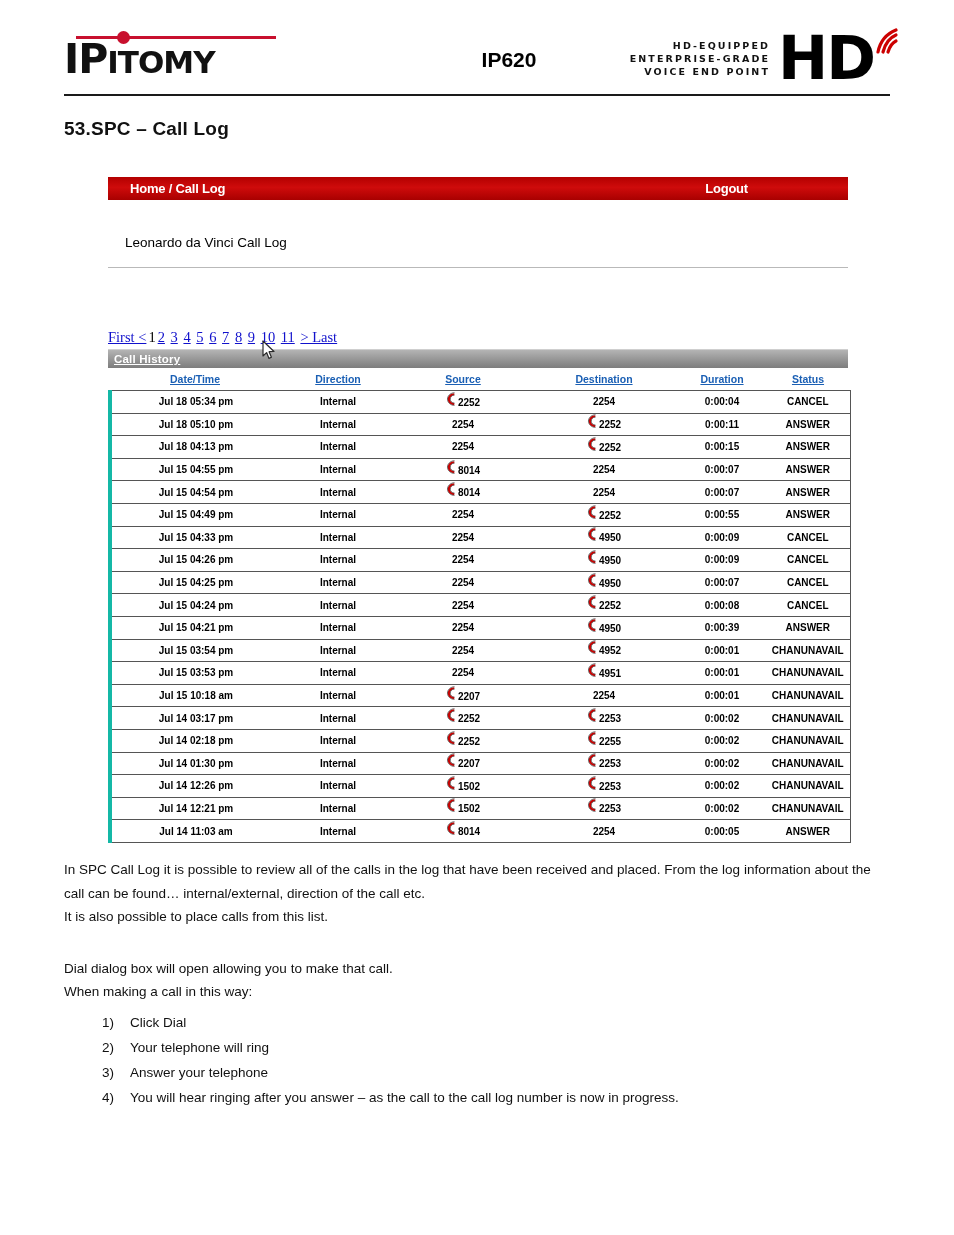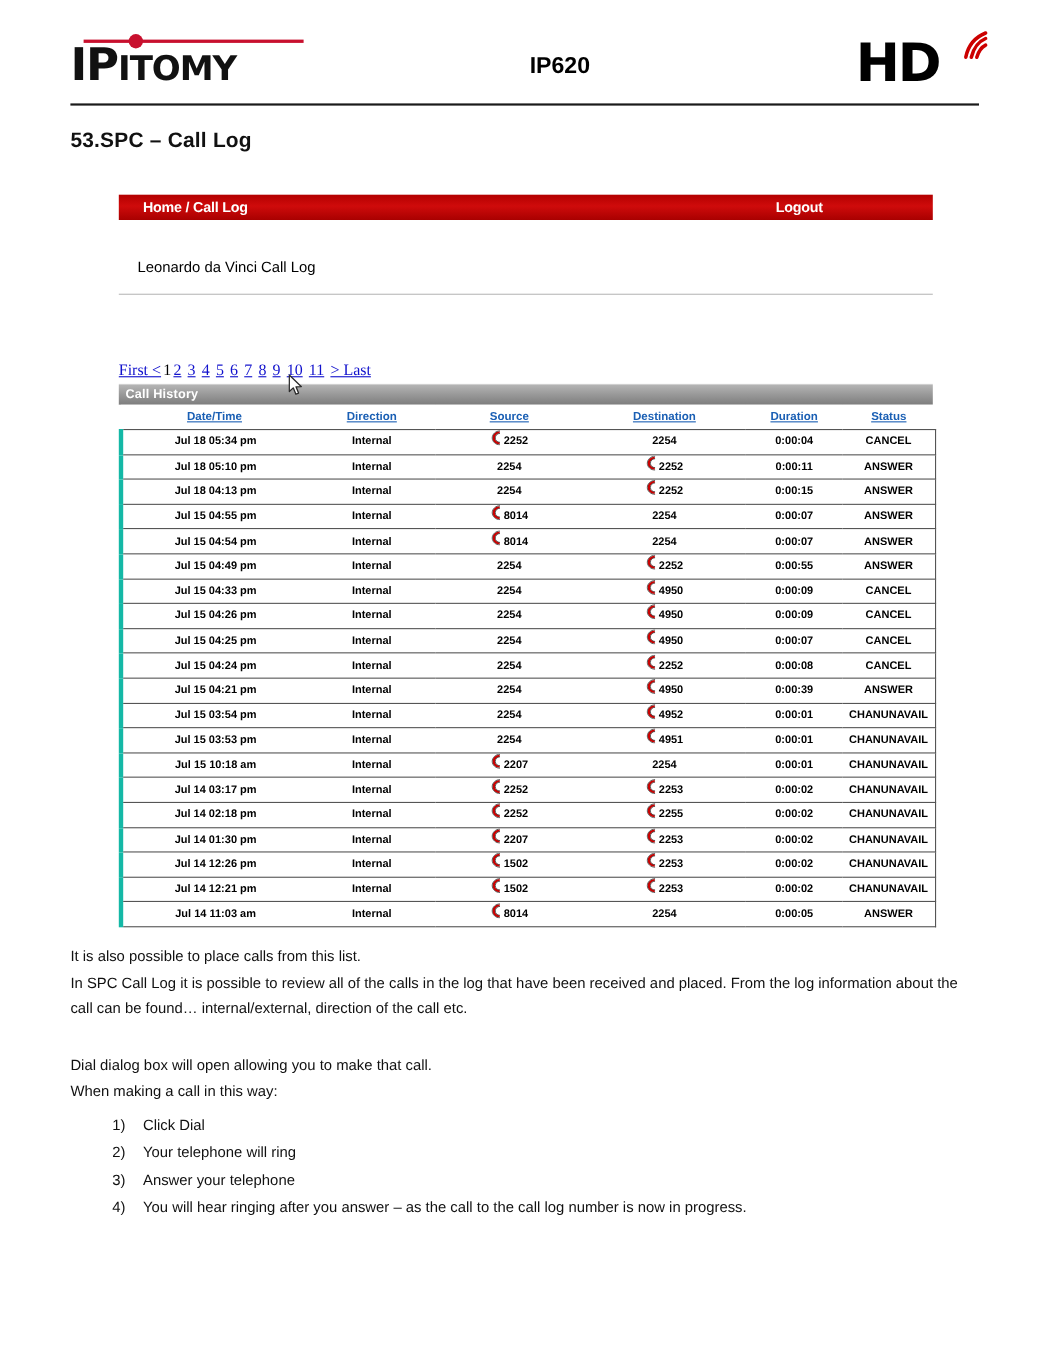--- a/index.html
+++ b/index.html
@@ -98,21 +98,21 @@
     color: #111;
     padding-right: 8px;
   }
   #hd-badge .hd-mark {
     position: relative;
     width: 112px;
     height: 48px;
   }
   #hd-badge .hd-mark .hd-text {
     font-family: "DejaVu Sans", sans-serif;
-    font-size: 48px;
+    font-size: 60px;
     font-weight: bold;
     line-height: 48px;
     letter-spacing: -2px;
     color: #000;
   }
   #hd-badge .hd-mark .hd-waves {
     position: absolute;
     right: -10px;
     top: -6px;
     width: 26px;
@@ -201,20 +201,21 @@
     background: linear-gradient(to bottom, #b4b4b4 0%, #9d9d9d 40%, #7d7d7d 100%);
     color: #ffffff;
     font-size: 11.5px;
     font-weight: bold;
     display: flex;
     align-items: center;
     padding-left: 6px;
     box-sizing: border-box;
     border-top: 1px solid #cfcfcf;
     letter-spacing: 0.2px;
+    text-decoration: underline;
   }
   table.call-log {
     width: 740px;
     border-collapse: collapse;
     table-layout: fixed;
     background: #ffffff;
   }
   table.call-log th {
     font-size: 10.5px;
     font-weight: bold;
@@ -323,20 +324,25 @@
 
   <div id="brand-logo">
     <div class="logo-bar"></div>
     <div class="logo-dot"></div>
     <div class="logo-word"><span class="big">IP</span><span class="small">ITOMY</span></div>
   </div>
 
   <div id="model-name">IP620</div>
 
   <div id="hd-badge">
+    <div class="hd-lines">
+      <div>HD-EQUIPPED</div>
+      <div>ENTERPRISE-GRADE</div>
+      <div>VOICE END POINT</div>
+    </div>
     <div class="hd-mark">
       <div class="hd-text">HD</div>
       <svg class="hd-waves" viewBox="0 0 26 26">
         <path d="M4 24 C6 14 12 6 22 2" stroke="#cc0000" stroke-width="3.2" fill="none" stroke-linecap="round"></path>
         <path d="M9 24 C11 16 15 10 22 7" stroke="#cc0000" stroke-width="3.2" fill="none" stroke-linecap="round"></path>
         <path d="M14 24 C15.5 19 18 15 22 13" stroke="#cc0000" stroke-width="3.2" fill="none" stroke-linecap="round"></path>
       </svg>
     </div>
   </div>
 </div>
@@ -743,22 +749,22 @@
               </span></td>
             <td>0:00:05</td>
             <td class="last-col st-ANSWER">ANSWER</td>
           </tr>
         </tbody>
     </table>
   </div>
 </div>
 
 <div id="body-copy">
+  <p>In SPC Call Log it is possible to review all of the calls in the log that have been received and placed. From the log information about the call can be found… internal/external, direction of the call etc.</p>
   <p>It is also possible to place calls from this list.</p>
-  <p>In SPC Call Log it is possible to review all of the calls in the log that have been received and placed. From the log information about the call can be found… internal/external, direction of the call etc.</p>
   <div class="gap"></div>
   <div class="gap"></div>
   <p>Dial dialog box will open allowing you to make that call.</p>
   <p>When making a call in this way:</p>
   <ol id="steps">
       <li><span class="marker">1)</span><span>Click Dial</span></li>
       <li><span class="marker">2)</span><span>Your telephone will ring</span></li>
       <li><span class="marker">3)</span><span>Answer your telephone</span></li>
       <li><span class="marker">4)</span><span>You will hear ringing after you answer – as the call to the call log number is now in progress.</span></li>
     </ol>

